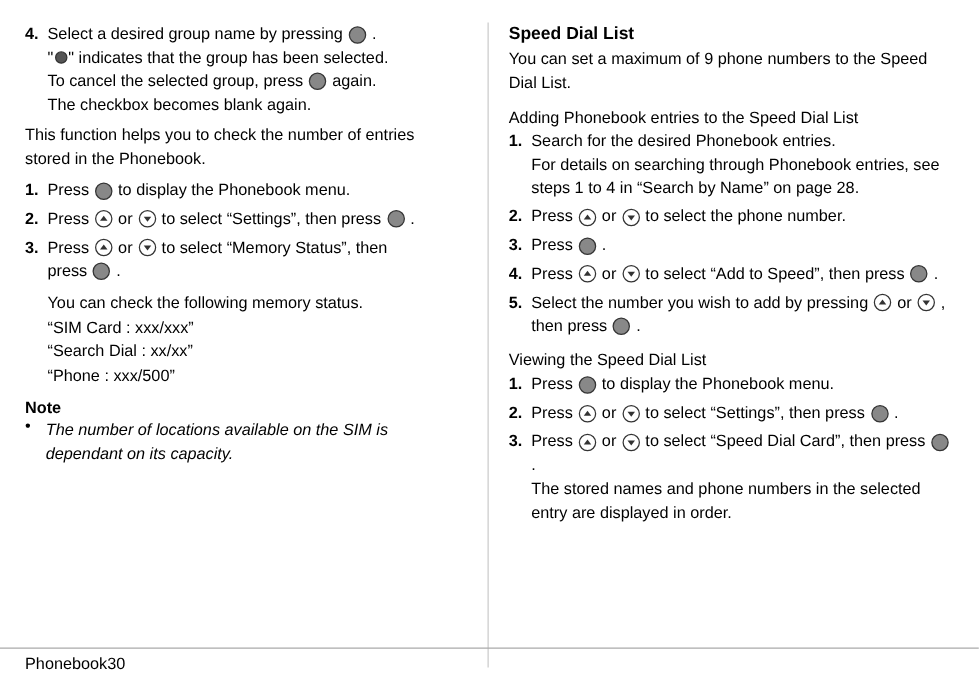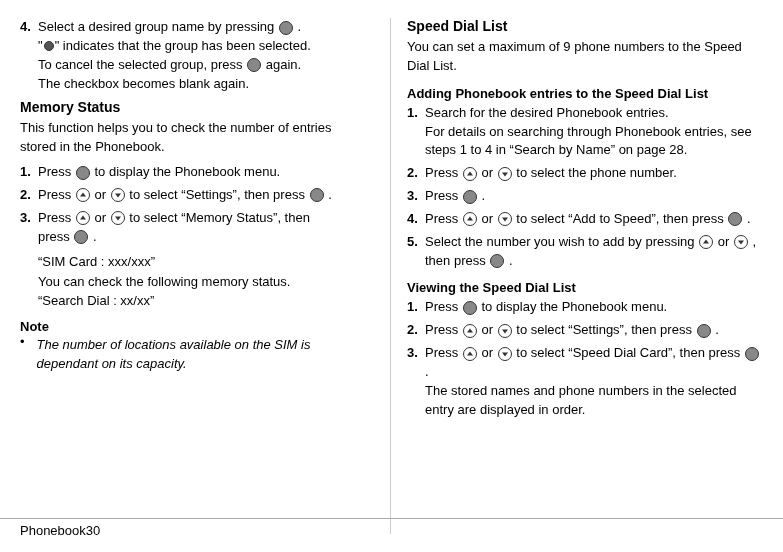--- a/index.html
+++ b/index.html
@@ -29,21 +29,21 @@
       border-left: 1px solid #ccc;
       padding-left: 16px;
     }
     .section-title {
       font-size: 14px;
       font-weight: bold;
       margin-bottom: 4px;
     }
     .section-subtitle {
       font-size: 13px;
-      font-weight: bold;
+      font-weight: normal;
       margin-bottom: 3px;
       margin-top: 10px;
     }
     p {
       font-size: 13px;
       line-height: 1.45;
       margin-bottom: 6px;
     }
     .numbered-list {
       list-style: none;
@@ -176,21 +176,20 @@
           <span>"</span><span class="btn-icon check" style="width:10px;height:10px;display:inline-block;vertical-align:middle;"></span><span>"</span><span> indicates that the group has been selected.</span>
           <br>
           <span>To cancel the selected group, press</span>
           <span class="btn-icon nav-ok"></span>
           <span> again.</span>
           <br>
           <span>The checkbox becomes blank again.</span>
         </span>
       </div>
 
-      <div class="section-title">Memory Status</div>
 
       <p>This function helps you to check the number of entries stored in the Phonebook.</p>
 
       <ol class="numbered-list">
 
         <li>
           <span class="num">1.</span>
           <span class="content">
             <span>Press</span>
             <span class="btn-icon nav-ok"></span>
@@ -222,23 +221,24 @@
             <br>
             <span>press</span>
             <span class="btn-icon nav-ok"></span>
             <span>.</span>
           </span>
         </li>
 
       </ol>
 
       <div class="indent-block">
+        <div>You can check the following memory status.</div>
         <div>“SIM Card   : xxx/xxx”</div>
-        <div>You can check the following memory status.</div>
         <div>“Search Dial  : xx/xx”</div>
+        <div>“Phone       : xxx/500”</div>
       </div>
 
       <div class="note-section">
         <div class="note-title">Note</div>
         <div class="note-bullet">
           <span class="bullet">•</span>
           <span class="note-body">The number of locations available on the SIM is dependant on its capacity.</span>
         </div>
       </div>
 

